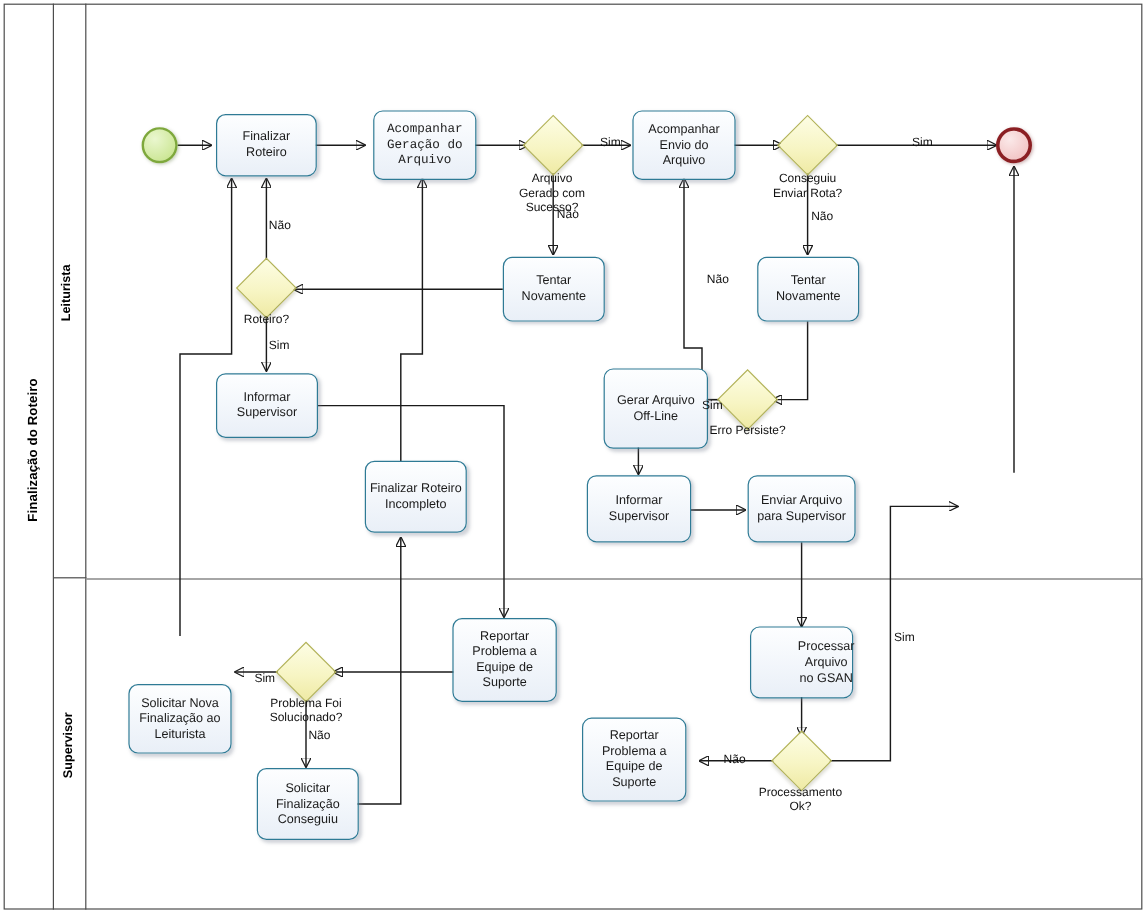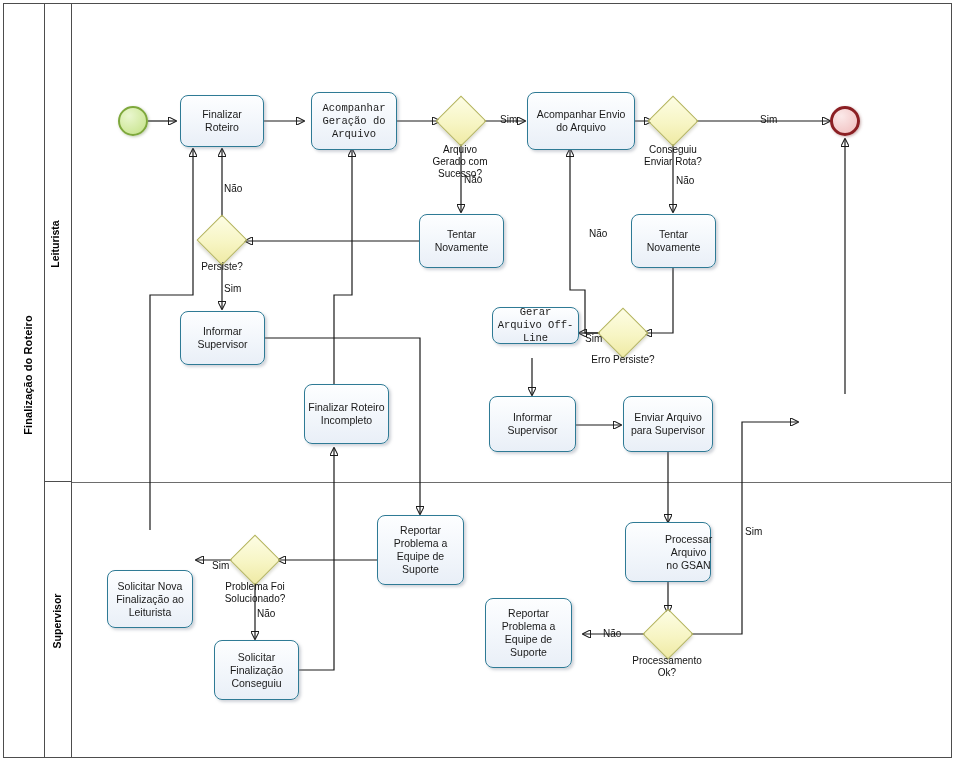--- a/index.html
+++ b/index.html
@@ -237,27 +237,27 @@
 
   <div class="event start" style="left:118px; top:106px;"></div>
   <div class="event end" style="left:830px; top:106px;"></div>
 
   <div class="task" style="left:180px; top:95px; width:84px; height:52px;">Finalizar Roteiro</div>
 
   <div class="task" style="left:311px; top:92px; width:86px; height:58px;font-family:Liberation Mono, monospace;">Acompanhar Geração do Arquivo</div>
 
   <div class="task" style="left:419px; top:214px; width:85px; height:54px;">Tentar Novamente</div>
 
-  <div class="task" style="left:527px; top:92px; width:108px; height:58px;">Acompanhar Envio do Arquivo</div>
+  <div class="task" style="left:527px; top:92px; width:86px; height:58px;">Acompanhar Envio do Arquivo</div>
 
   <div class="task" style="left:631px; top:214px; width:85px; height:54px;">Tentar Novamente</div>
 
   <div class="task" style="left:180px; top:311px; width:85px; height:54px;">Informar Supervisor</div>
 
-  <div class="task" style="left:492px; top:307px; width:87px; height:37px;font-family:Liberation Mono, monospace;">Gerar  Arquivo Off-Line</div>
+  <div class="task" style="left:503px; top:307px; width:87px; height:67px;">Gerar  Arquivo Off-Line</div>
 
   <div class="task" style="left:489px; top:396px; width:87px; height:56px;">Informar Supervisor</div>
 
   <div class="task" style="left:623px; top:396px; width:90px; height:56px;">Enviar Arquivo para Supervisor</div>
 
 
   <div class="task" style="left:304px; top:384px; width:85px; height:60px;">Finalizar Roteiro Incompleto</div>
 
   <div class="task" style="left:107px; top:529px; width:86px; height:58px;margin-top:41px;">Solicitar Nova Finalização ao Leiturista</div>
 
@@ -268,21 +268,21 @@
   <div class="task" style="left:625px; top:522px; width:86px; height:60px;padding-left:44px;">Processar Arquivo no GSAN</div>
 
   <div class="task" style="left:485px; top:598px; width:87px; height:70px;">Reportar Problema a Equipe de Suporte</div>
 
   <div class="gateway" style="left:443px; top:103px;"></div>
   <div class="gw-caption" style="left:408px; top:144px; width:104px;">Arquivo
 Gerado com
 Sucesso?</div>
 
   <div class="gateway" style="left:204px; top:222px;"></div>
-  <div class="gw-caption" style="left:172px; top:261px; width:100px;">Persiste?</div>
+  <div class="gw-caption" style="left:172px; top:261px; width:100px;">Roteiro?</div>
 
   <div class="gateway" style="left:655px; top:103px;"></div>
   <div class="gw-caption" style="left:620px; top:144px; width:106px;">Conseguiu
 Enviar Rota?</div>
 
   <div class="gateway" style="left:605px; top:315px;"></div>
   <div class="gw-caption" style="left:572px; top:354px; width:102px;">Erro Persiste?</div>
 
   <div class="gateway" style="left:237px; top:542px;"></div>
   <div class="gw-caption" style="left:204px; top:581px; width:102px;">Problema Foi

